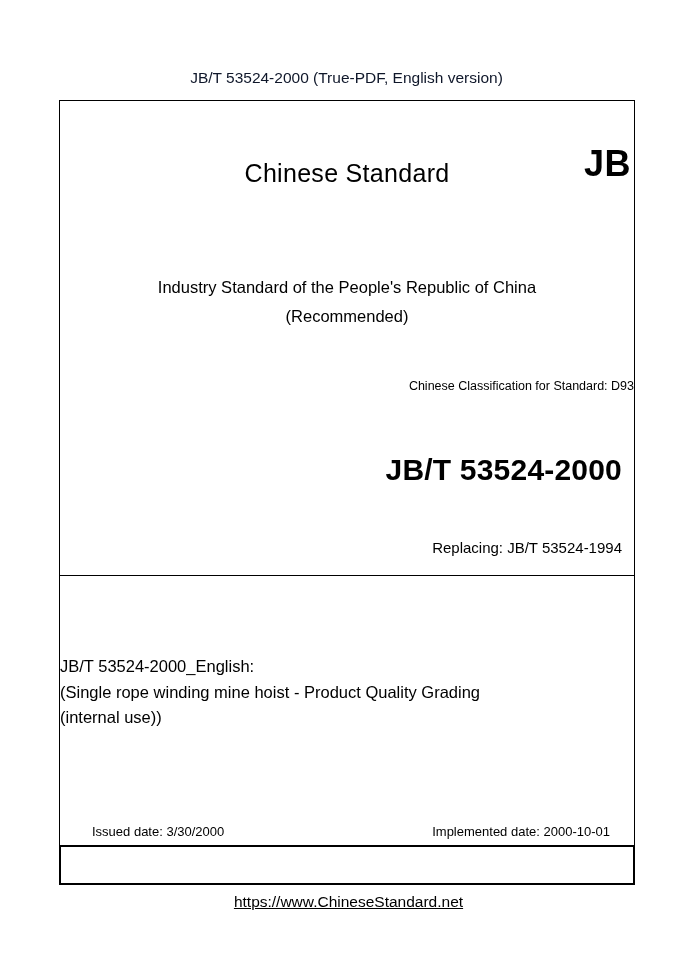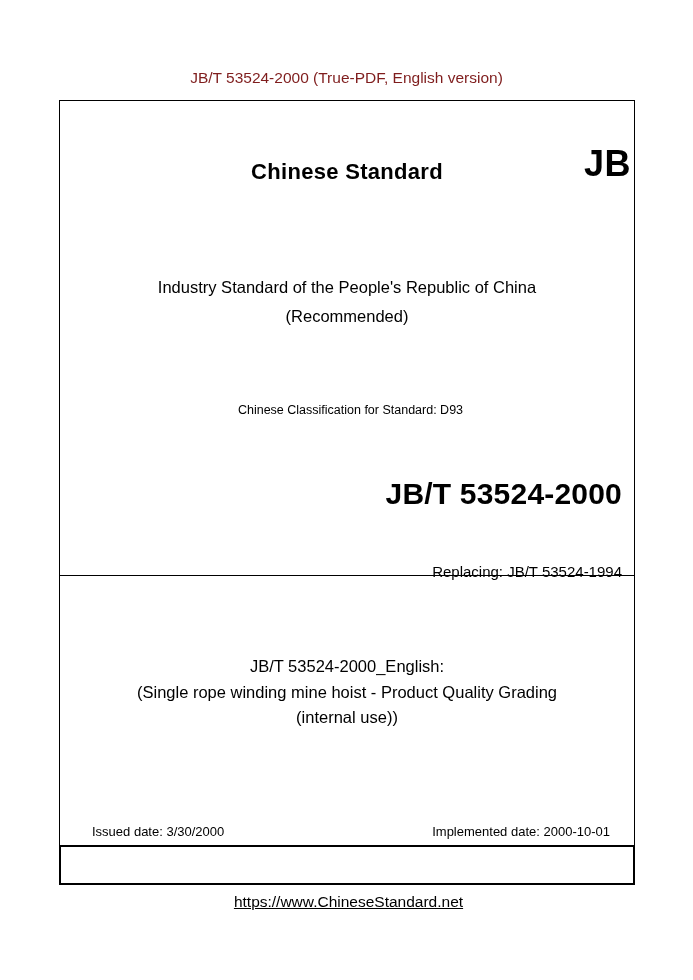--- a/index.html
+++ b/index.html
@@ -17,21 +17,21 @@
   }
   .page {
     width: 693px;
     height: 980px;
     position: relative;
     box-sizing: border-box;
   }
   .header-line {
     text-align: center;
     font-size: 15.5px;
-    color: #7f1d1d;
+    color: #0f172a;
     padding-top: 69px;
     line-height: 1.2;
   }
   .doc-frame {
     position: absolute;
     left: 59px;
     top: 100px;
     width: 576px;
     border: 1.5px solid #000;
     box-sizing: border-box;
@@ -46,43 +46,43 @@
   .title-row {
     position: relative;
     height: 100px;
   }
   .main-title {
     position: absolute;
     left: 0;
     right: 0;
     top: 58px;
     text-align: center;
-    font-size: 22px;
-    font-weight: bold;
+    font-size: 25px;
+    font-weight: normal;
     letter-spacing: 0.3px;
   }
   .jb-logo {
     position: absolute;
     right: 3px;
     top: 42px;
     font-size: 36px;
     font-weight: bold;
     letter-spacing: 0.5px;
   }
   .industry-standard {
     margin-top: 72px;
     text-align: center;
     font-size: 16.5px;
     line-height: 1.75;
   }
   .classification {
-    margin-top: 72px;
+    margin-top: 48px;
     margin-left: 7px;
     font-size: 12.5px;
-    text-align: center;
+    text-align: right;
   }
   .std-number {
     margin-top: 60px;
     text-align: right;
     padding-right: 12px;
     font-size: 30px;
     font-weight: bold;
     letter-spacing: 0.2px;
   }
   .replacing {
@@ -91,21 +91,21 @@
     padding-right: 12px;
     font-size: 15px;
   }
   .bottom-section {
     position: relative;
     height: 275px;
     box-sizing: border-box;
   }
   .english-title {
     padding-top: 78px;
-    text-align: center;
+    text-align: left;
     font-size: 16.5px;
     line-height: 1.55;
   }
   .dates-row {
     position: absolute;
     left: 8px;
     right: 0;
     bottom: 12px;
     display: flex;
     justify-content: space-between;

